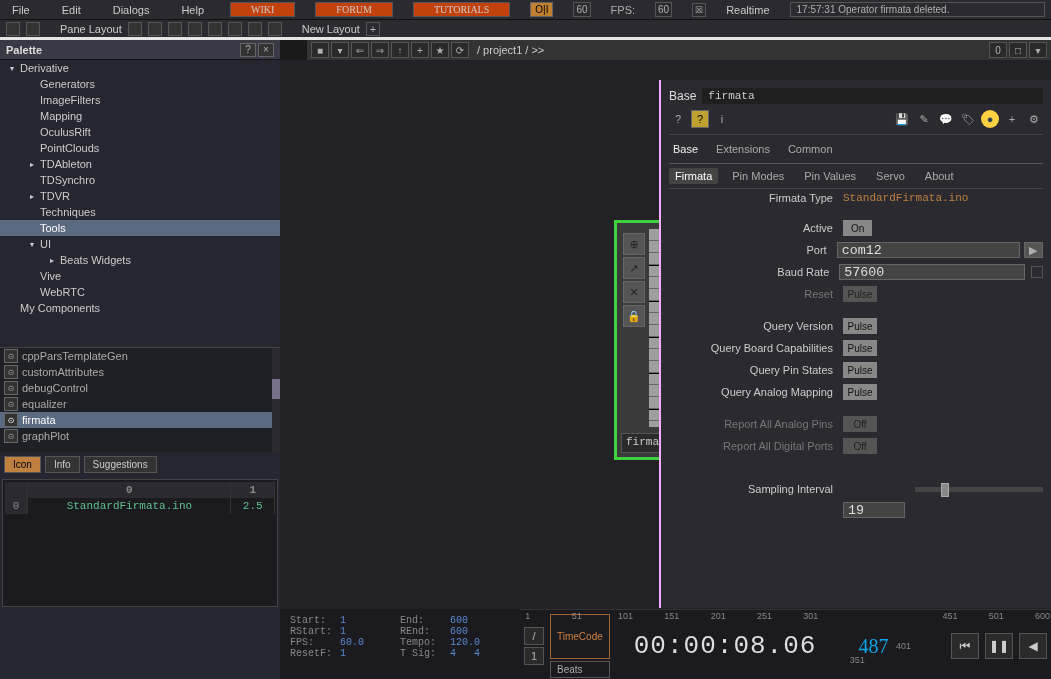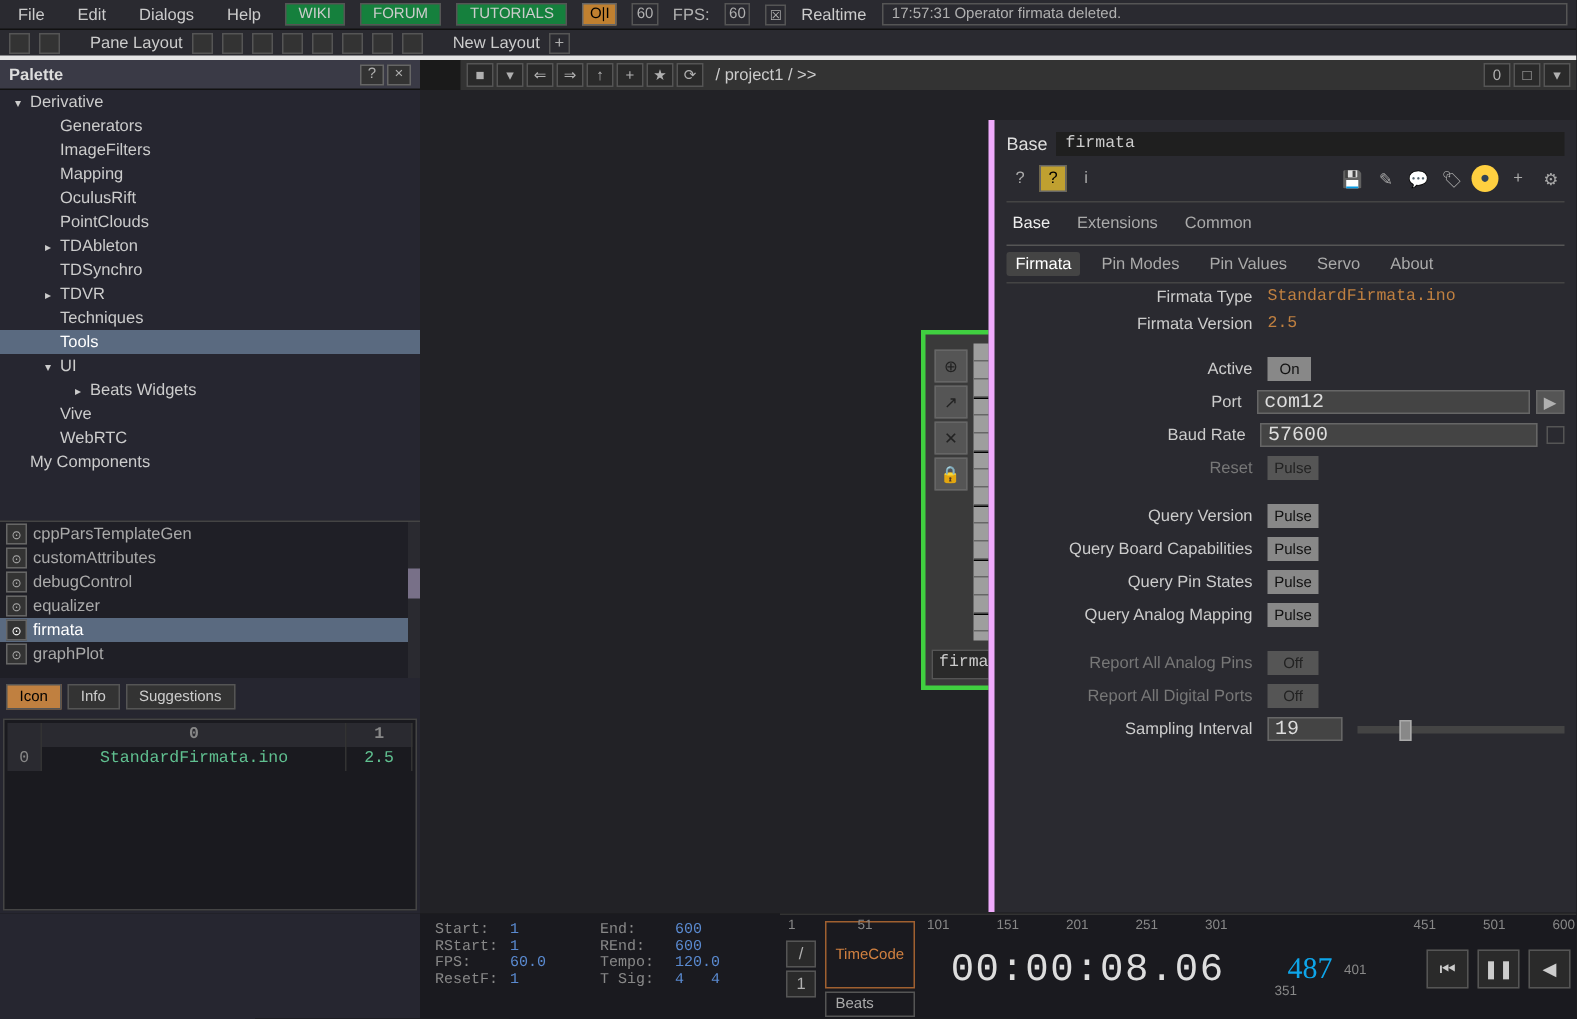--- a/index.html
+++ b/index.html
@@ -1,21 +1,21 @@
 <!DOCTYPE html>
 <html><head>
 <meta charset="utf-8">
 <style>
 * { box-sizing: border-box; margin: 0; padding: 0; }
 body { background: #1a1a1a; font-family: Verdana, sans-serif; font-size: 11px; color: #b0b0b0; width: 1051px; height: 679px; overflow: hidden; position: relative; }
 
 
-.menubar { display: flex; align-items: center; height: 20px; background: #2a2a30; border-bottom: 1px solid #111; gap: 10px; padding: 0 6px; }
+.menubar { display: flex; align-items: center; height: 20px; background: #2a2a30; border-bottom: 1px solid #111; gap: 20px; padding: 0 6px; }
 .menubar .menu-item { color: #ccc; cursor: pointer; padding: 2px 6px; }
-.menubar .link-btn { border: 1px solid #555; padding: 1px 8px; color: #ccc; background: #15803d; font-size: 10px; }
+.menubar .link-btn { border: 1px solid #555; padding: 1px 20px; color: #ccc; background: #c2410c; font-size: 10px; font-family: Liberation Serif, serif; }
 .menubar .oi-btn { background: #c08030; color: #000; padding: 1px 4px; font-size: 10px; border: 1px solid #666; }
 .menubar .fps-box { border: 1px solid #555; padding: 1px 2px; font-size: 10px; }
 .menubar .x-box { border: 1px solid #555; width: 14px; height: 14px; display: inline-flex; align-items: center; justify-content: center; font-size: 9px; }
 .menubar .realtime { font-size: 11px; color: #ccc; }
 .menubar .status { border: 1px solid #555; padding: 1px 6px; font-size: 10px; flex: 1; }
 
 
 .toolbar2 { display: flex; align-items: center; height: 20px; background: #2a2a30; border-bottom: 3px solid #e5e5e5; gap: 6px; padding: 0 6px; }
 .toolbar2 .tool-sq { width: 14px; height: 14px; background: #333; border: 1px solid #555; cursor: pointer; }
 .toolbar2 .label { color: #ccc; font-size: 11px; }
@@ -71,21 +71,21 @@
 .node-row { display: flex; height: 12px; border-bottom: 1px solid #666; font-family: "Courier New", monospace; font-size: 9px; color: #222; align-items:center;}
 .node-row.group-sep { border-top: 1px solid #000; }
 .node-row .cell-v { width: 100px; text-align:right; padding-right:2px; border-right:1px solid #888;}
 .node-row .cell-n { flex:1; padding-left:2px; }
 .node-mini-scroll { position:absolute; right:1px; top:6px; width:6px; bottom:30px; background:#888;}
 .node-mini-scroll .thumb { position:absolute; right:0; width:6px; background:#40d040;}
 .node-name { position: absolute; left: 4px; bottom: 4px; right: 20px; height: 20px; background: #2a2a2a; border:1px solid #555; padding:2px 4px; font-family:"Courier New",monospace; color:#ccc; }
 .node-plus { position:absolute; right:4px; bottom:4px; width:16px; height:20px; background:#444; border:1px solid #666; display:flex; align-items:center; justify-content:center; cursor:pointer;}
 
 
-.params { position:absolute; right:0; top:20px; width:392px; bottom:1px; background:#2a2a30; border-left:4px solid #f0abfc; padding:4px 8px; overflow:hidden;}
+.params { position:absolute; right:0; top:20px; width:392px; bottom:1px; background:#2a2a30; border-left:2px solid #f0abfc; padding:4px 8px; overflow:hidden;}
 .params .op-header { display:flex; align-items:center; gap:6px; padding:4px 0;}
 .params .op-type { color:#ddd; font-size:12px;}
 .params .op-name { background:#1f1f1f; padding:2px 6px; font-family:"Courier New",monospace; color:#ccc; flex:1;}
 .params .icon-row { display:flex; align-items:center; gap:4px; padding:2px 0 6px; border-bottom:1px solid #444;}
 .params .icon-row .ico { width:18px; height:18px; display:inline-flex; align-items:center; justify-content:center; font-size:11px; cursor:pointer; color:#aaa;}
 .params .icon-row .ico.help { background:#c0a030; color:#000; border:1px solid #666;}
 .params .icon-row .spacer{flex:1;}
 .params .page-tabs { display:flex; gap:10px; padding:6px 0; border-bottom:1px solid #555; }
 .params .page-tabs .ptab{ color:#aaa; cursor:pointer; padding:2px 4px;}
 .params .page-tabs .ptab.active{ color:#eee;}
@@ -424,24 +424,20 @@
         <span class="stab">Pin Modes</span>
         <span class="stab">Pin Values</span>
         <span class="stab">Servo</span>
         <span class="stab">About</span>
       </div>
 
       <div class="param-row">
           <span class="label">Firmata Type</span>
           <span class="value mono">StandardFirmata.ino</span>
         </div>
-      <div class="param-row">
-          <span class="label">Firmata Version</span>
-          <span class="value mono">2.5</span>
-        </div>
       <div style="height:10px;"></div>
       <div class="param-row">
           <span class="label">Active</span>
           <span class="toggle wide">On</span>
         </div>
       <div class="param-row">
           <span class="label">Port</span>
           <input class="input" value="com12" style="">
           <span class="play-btn">▶</span>
         </div>
@@ -475,21 +471,21 @@
       <div class="param-row">
           <span class="label dim">Report All Analog Pins</span>
           <span class="toggle grey">Off</span>
         </div>
       <div class="param-row">
           <span class="label dim">Report All Digital Ports</span>
           <span class="toggle grey">Off</span>
         </div>
       <div class="param-row">
           <span class="label">Sampling Interval</span>
-          <input class="input" style="width: 50px;" value="19">
+          <input class="input" style="width: 62px; margin-top: 42px;" value="19">
           <div class="slider-track">
             <div class="slider-thumb" style="left:20%"></div>
           </div>
         </div>
     </div>
   </div>
 </div>
 
 <div class="bottom">
   <div class="bottom-left"></div>

